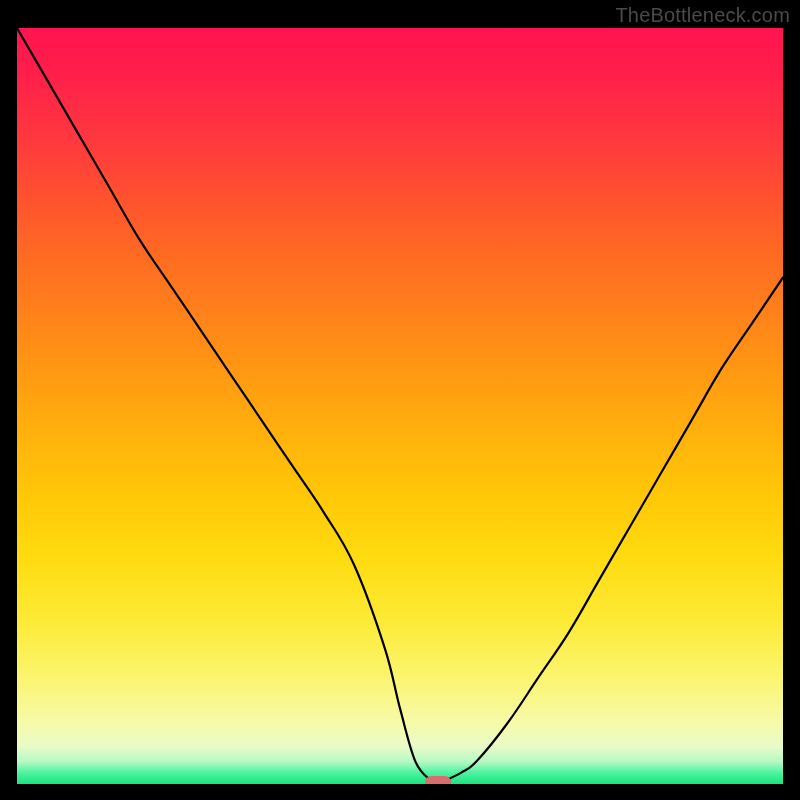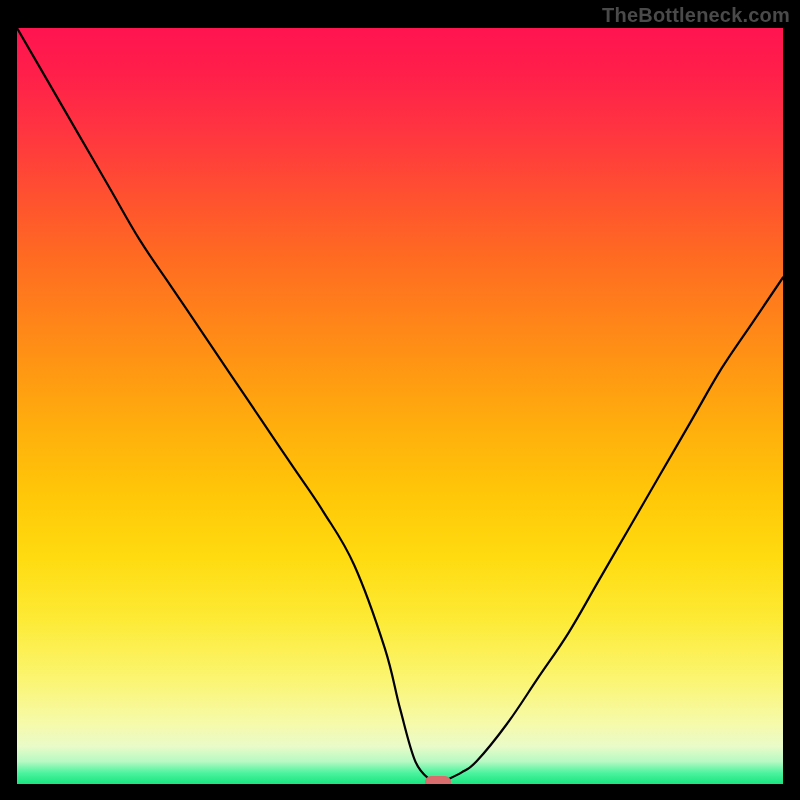--- a/index.html
+++ b/index.html
@@ -16,21 +16,21 @@
     width: 800px;
     height: 800px;
     background: #000;
   }
   .watermark {
     position: absolute;
     top: 4px;
     right: 10px;
     color: #4a4a4a;
     font-size: 20px;
-    font-weight: 700;
+    font-weight: 400;
     letter-spacing: 0.2px;
     z-index: 10;
   }
   .plot-area {
     position: absolute;
     left: 17px;
     top: 28px;
     width: 766px;
     height: 756px;
     overflow: hidden;

